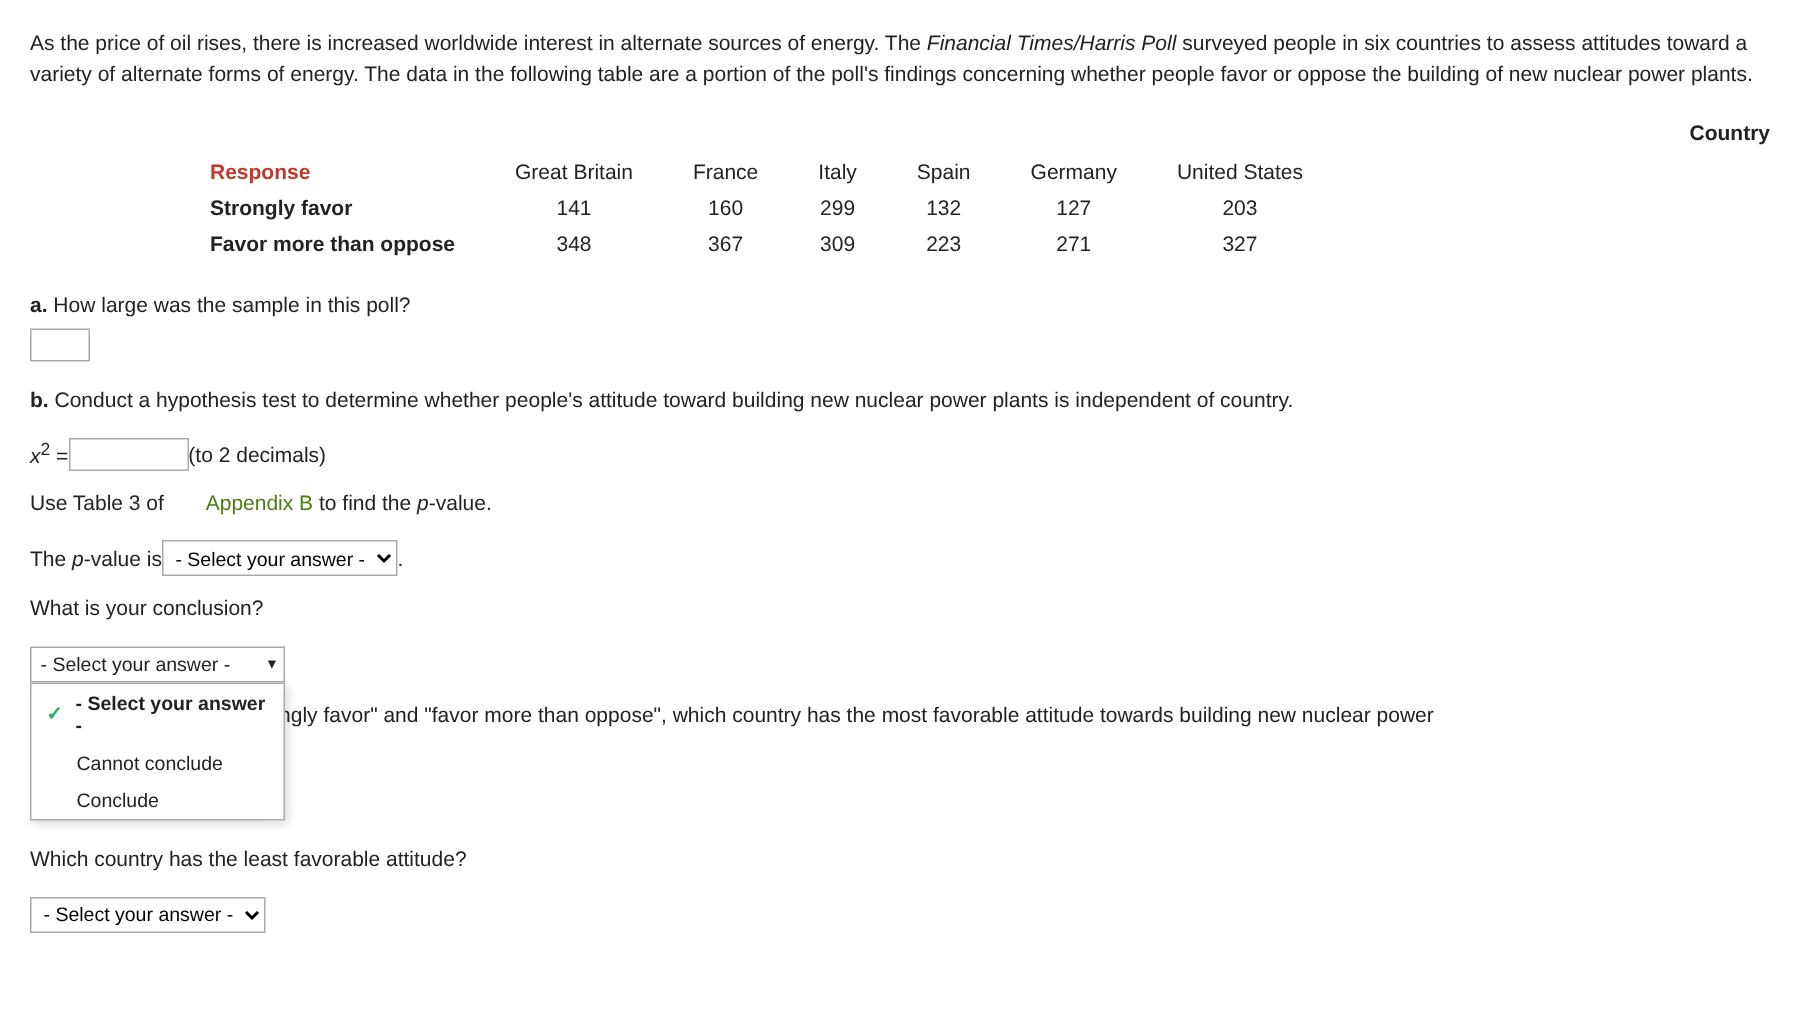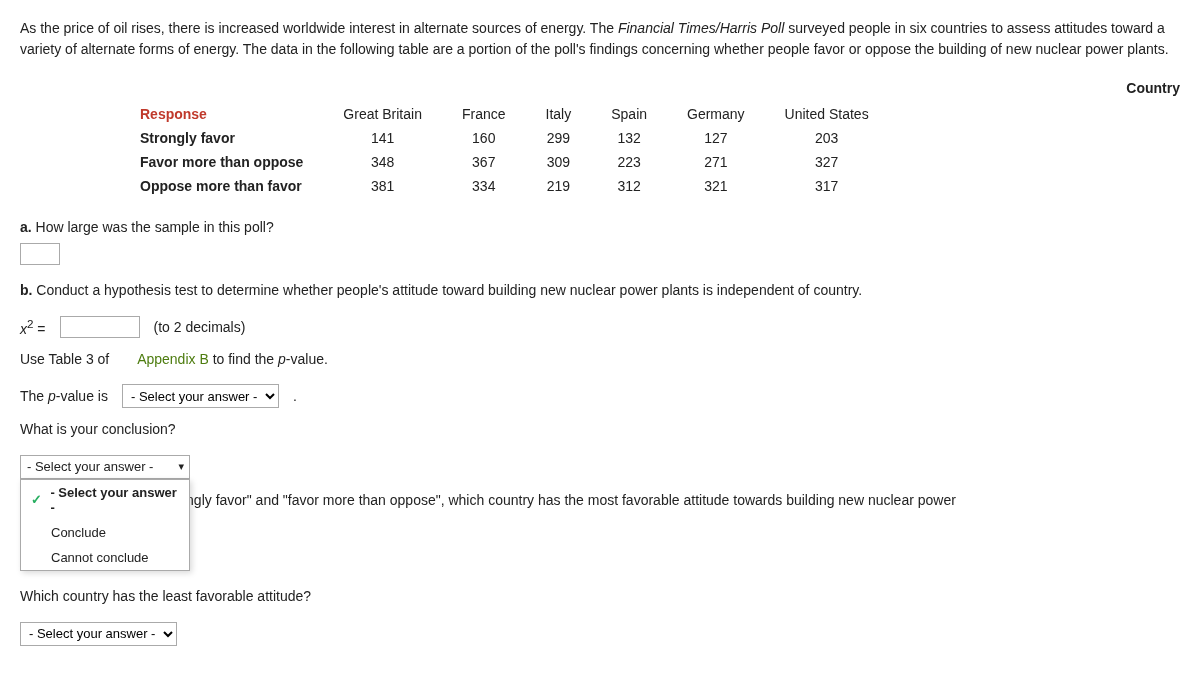--- a/index.html
+++ b/index.html
@@ -128,21 +128,21 @@
       font-size: 13px;
       width: 14px;
     }
     .conclusion-text {
       font-size: 14px;
       line-height: 1.6;
     }
     .block-row-inline {
       display: flex;
       align-items: center;
-      gap: 14px;
+      gap: 0;
       flex-wrap: wrap;
     }
   </style>
 </head>
 <body>
 
 <div class="intro">
   <span>As the price of oil rises, there is increased worldwide interest in alternate sources of energy. The </span><em>Financial Times/Harris Poll</em><span> surveyed people in six countries to assess attitudes toward a variety of alternate forms of energy. The data in the following table are a portion of the poll's findings concerning whether people favor or oppose the building of new nuclear power plants.</span>
 </div>
 
@@ -172,29 +172,20 @@
       </tr>
       <tr>
         <td class="row-label">Favor more than oppose</td>
         <td>348</td>
         <td>367</td>
         <td>309</td>
         <td>223</td>
         <td>271</td>
         <td>327</td>
       </tr>
-      <tr>
-        <td class="row-label">Oppose more than favor</td>
-        <td>381</td>
-        <td>334</td>
-        <td>219</td>
-        <td>312</td>
-        <td>321</td>
-        <td>317</td>
-      </tr>
     </tbody>
 </table>
 
 <div class="question-block">
   <span class="question-label">a. </span>
   <span>How large was the sample in this poll?</span>
   <br>
   <input type="text" style="margin-top: 5px;">
 </div>
 
@@ -237,25 +228,25 @@
     <div class="dropdown-open-btn">
       <span>- Select your answer -</span>
     </div>
     <div class="dropdown-menu">
       <div class="dropdown-item selected">
         <span class="checkmark">✓</span>
         <span>- Select your answer -</span>
       </div>
       <div class="dropdown-item">
         <span class="checkmark"> </span>
-        <span>Conclude</span>
+        <span>Cannot conclude</span>
       </div>
       <div class="dropdown-item">
         <span class="checkmark"> </span>
-        <span>Cannot conclude</span>
+        <span>Conclude</span>
       </div>
     </div>
   </div>
 </div>
 
 <div class="question-block">
   <span>e of respondents who "strongly favor" and "favor more than oppose", which country has the most favorable attitude towards building new nuclear power</span>
   <br>
   <span>plants?</span>
 </div>

